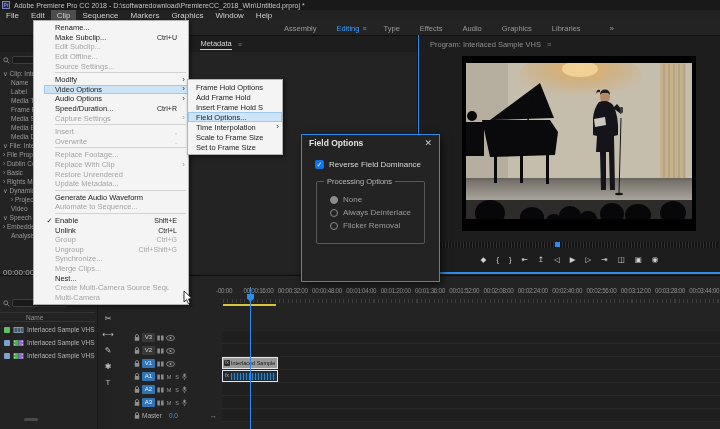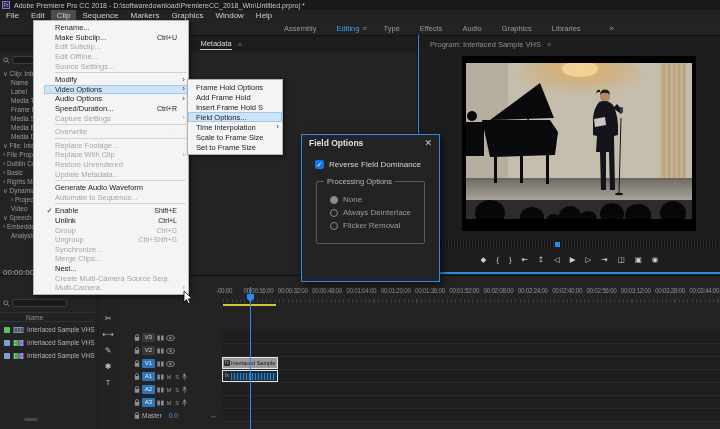--- a/index.html
+++ b/index.html
@@ -702,20 +702,26 @@
         <span class="mar"></span>
       </div>
 
       <div class="mi dis sep">
         <span class="chk"></span>
         <span class="ml">Capture Settings</span>
         <span class="msc"></span>
         <span class="mar">›</span>
       </div>
 
+      <div class="mi dis">
+        <span class="chk"></span>
+        <span class="ml">Insert</span>
+        <span class="msc">,</span>
+        <span class="mar"></span>
+      </div>
 
       <div class="mi dis sep">
         <span class="chk"></span>
         <span class="ml">Overwrite</span>
         <span class="msc">.</span>
         <span class="mar"></span>
       </div>
 
       <div class="mi dis">
         <span class="chk"></span>

